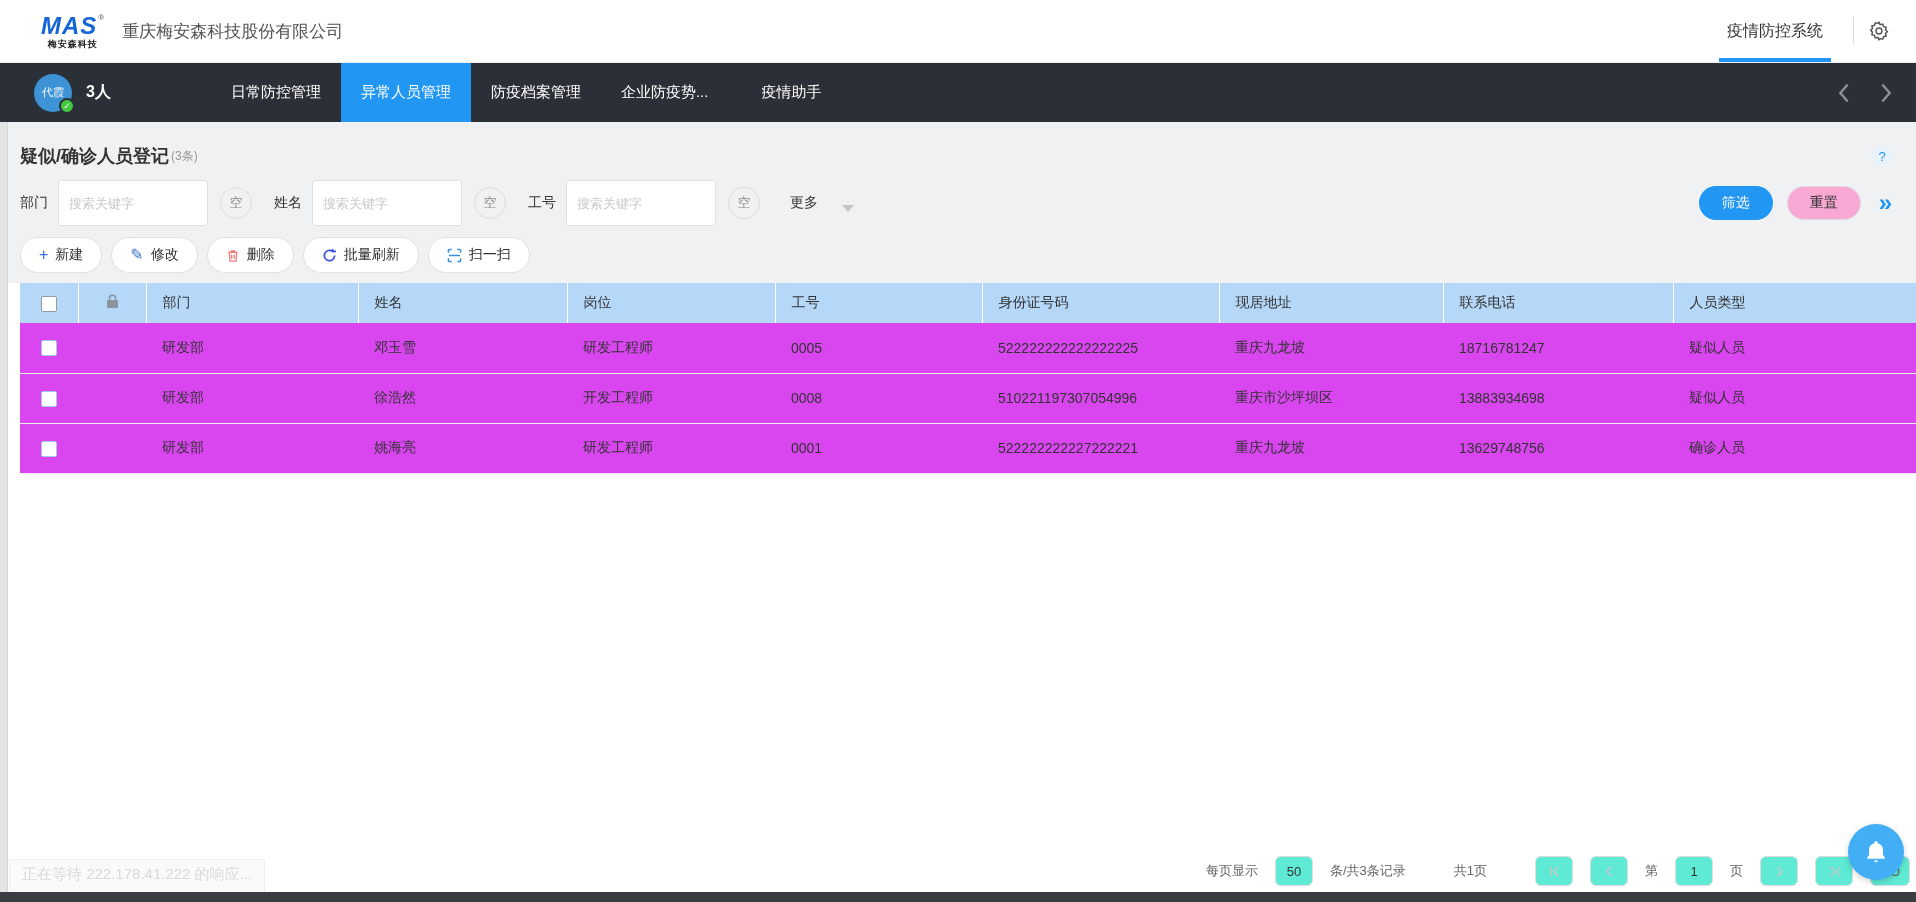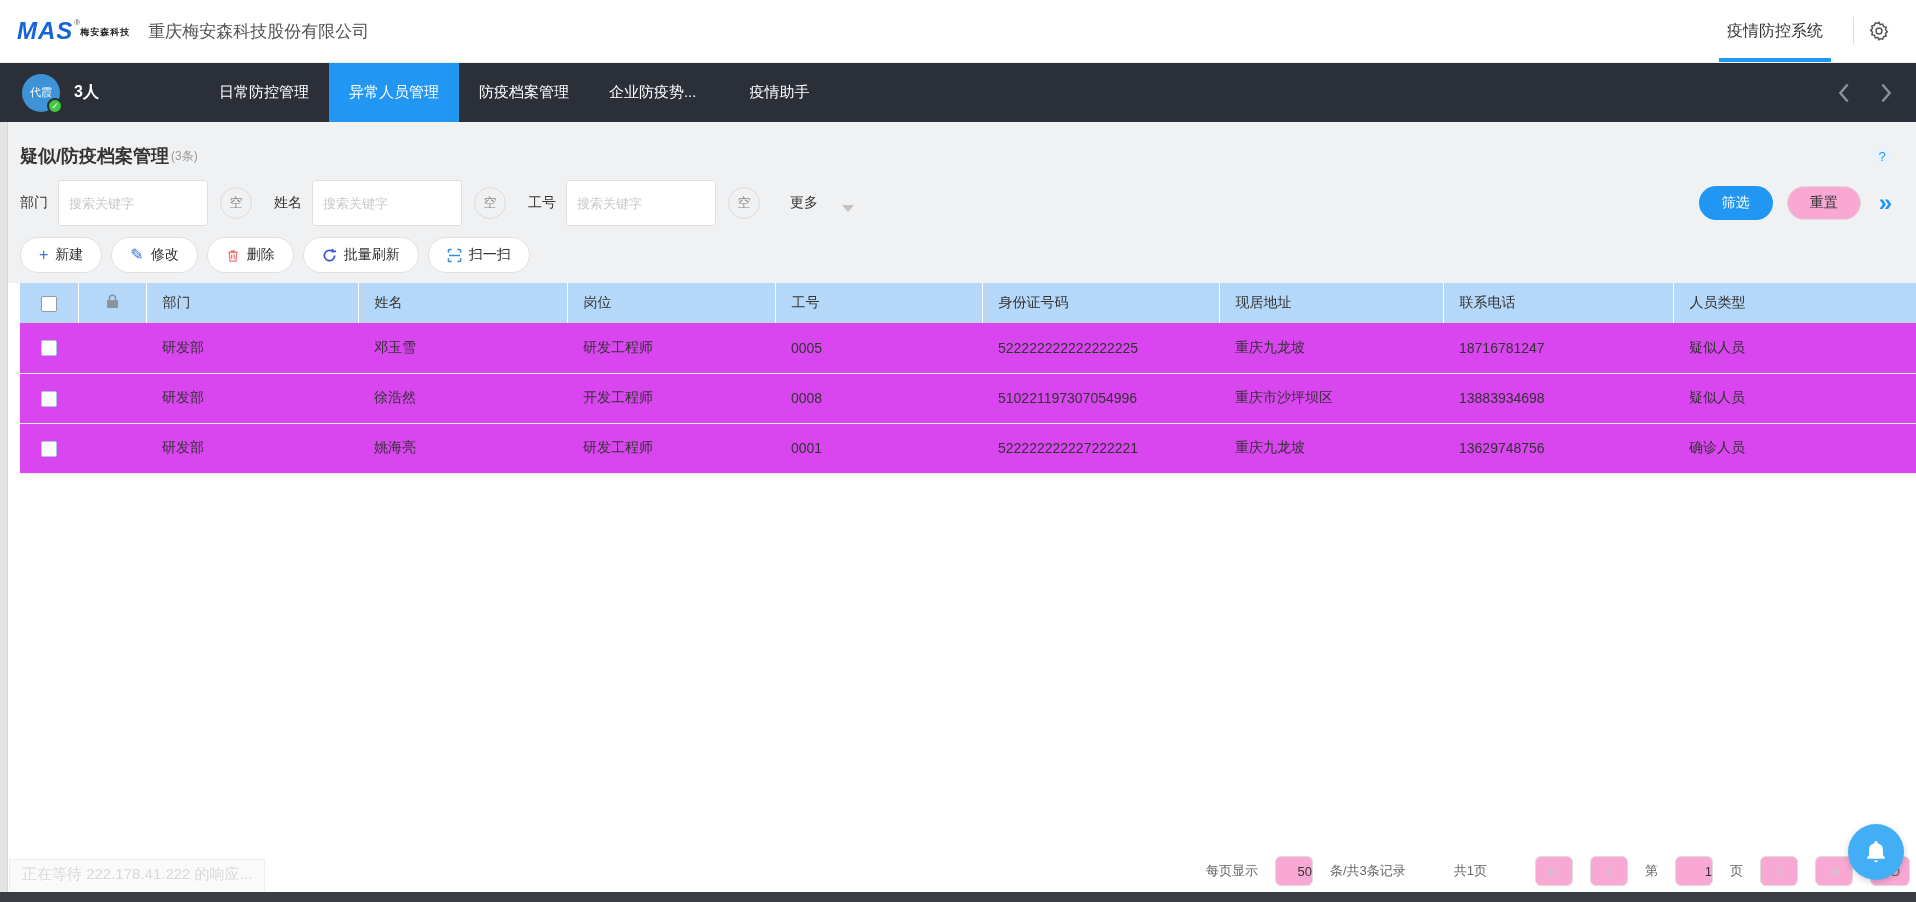--- a/index.html
+++ b/index.html
@@ -1,34 +1,34 @@
 <!DOCTYPE html>
 <html><head>
 <meta charset="utf-8">
 <style>
   * { margin:0; padding:0; box-sizing:border-box; }
   html,body { width:1916px; height:902px; overflow:hidden; }
   body { font-family:"Liberation Sans","DejaVu Sans",sans-serif; background:#fff; position:relative; color:#333; }
 
   
   .top-header { height:63px; background:#fff; border-bottom:1px solid #ececec; display:flex; align-items:center; position:relative; }
-  .logo { margin-left:17px; display:flex; flex-direction:row; align-items:center; line-height:1; }
+  .logo { margin-left:41px; display:flex; flex-direction:column; align-items:center; line-height:1; }
   .logo-top { display:flex; align-items:flex-start; }
   .logo-mas { color:#1565d8; font-size:24px; font-weight:bold; font-style:italic; letter-spacing:1px; }
   .logo-reg { font-size:8px; color:#555; margin-left:1px; }
   .logo-sub { font-size:9px; color:#222; font-weight:bold; letter-spacing:1px; margin-top:2px; }
   .company { margin-left:18px; font-size:17px; color:#545454; }
   .header-right { position:absolute; right:0; top:0; height:100%; display:flex; align-items:center; }
   .sys-tab { position:relative; height:100%; display:flex; align-items:center; padding:0 16px; font-size:16px; color:#333; cursor:pointer; }
   .sys-tab .tab-underline { position:absolute; left:8px; right:8px; bottom:0; height:4px; background:#2196f3; }
   .vdiv { width:1px; height:28px; background:#ddd; margin:0 14px; }
   .gear-wrap { margin-right:26px; display:flex; align-items:center; cursor:pointer; }
 
   
-  .navbar { height:59px; background:#2b2f38; display:flex; align-items:center; position:relative; }
+  .navbar { height:59px; background:#2b2f38; display:flex; align-items:center; position:relative;padding-left:12px; }
   .user-block { display:flex; align-items:center; margin-left:22px; }
   .avatar { position:relative; width:38px; height:38px; border-radius:50%; background:#3d93d6; color:#fff; font-size:11px; display:flex; align-items:center; justify-content:center; }
   .avatar-badge { position:absolute; right:-3px; bottom:-2px; width:16px; height:16px; border-radius:50%; background:#43c93e; border:2px solid #2b2f38; color:#fff; font-size:9px; line-height:12px; text-align:center; }
   .user-count { color:#fff; font-size:16px; font-weight:bold; margin-left:14px; }
   .nav-tabs { display:flex; height:100%; margin-left:100px; }
   .nav-tab { height:100%; padding:0 20px; min-width:126px; display:flex; align-items:center; justify-content:center; color:#fff; font-size:15px; cursor:pointer; white-space:nowrap; }
   .nav-tab.active { background:#2196f3; }
   .nav-arrows { position:absolute; right:22px; top:0; height:100%; display:flex; align-items:center; gap:26px; }
   .nav-arrow { cursor:pointer; display:flex; }
 
@@ -65,21 +65,21 @@
   table.grid { border-collapse:collapse; table-layout:fixed; width:calc(100% - 12px); margin-left:12px; }
   .grid th { background:#b5d7f8; height:40px; font-size:14px; font-weight:normal; color:#333; text-align:left; padding:0 16px; border-right:1px solid #fff; }
   .grid th:last-child { border-right:none; }
   .grid th.c-center, .grid td.c-center { text-align:center; padding:0; }
   .grid td { height:50px; font-size:14px; color:#333; padding:0 16px; border-bottom:1px solid #ebebeb; background:#d946ef; }
   .chk { width:16px; height:16px; border:1px solid #a9c6e2; border-radius:2px; background:#fff; display:inline-block; vertical-align:middle; cursor:pointer; }
   .chk.head { border-color:#8f9aa5; }
 
   
   .pagination { position:absolute; right:6px; bottom:6px; display:flex; align-items:center; gap:17px; font-size:13px; color:#666; }
-  .pg-box { height:30px; min-width:38px; border:1px solid #dcdcdc; border-radius:6px; background:#f9a8d4; display:flex; align-items:center; justify-content:center; font-size:13px; color:#333; text-align:right; font-family:inherit; }
+  .pg-box { height:30px; min-width:38px; border:1px solid #dcdcdc; border-radius:6px; background:#5eead4; display:flex; align-items:center; justify-content:center; font-size:13px; color:#333; text-align:center; font-family:inherit; }
   .pg-btn { width:36px; cursor:pointer; color:#c9c9c9; }
   .pg-input { width:38px; outline:none; }
   .pg-gap { width:14px; }
   .pg-text { white-space:nowrap; }
 
   .fab-bell { position:absolute; right:12px; bottom:12px; width:56px; height:56px; border-radius:50%; background:#41aef5; display:flex; align-items:center; justify-content:center; cursor:pointer; box-shadow:0 2px 6px rgba(0,0,0,.18); z-index:5; }
 
   .status-tip { position:absolute; left:9px; bottom:0; background:#fafafa; border:1px solid #eee; border-bottom:none; padding:5px 12px 8px; font-size:15px; color:#d9d9d9; white-space:nowrap; z-index:4; }
 
   .bottom-strip { position:absolute; left:0; right:0; bottom:0; height:10px; background:#3a3d42; }
@@ -147,21 +147,21 @@
           <polyline points="3,2 9,9 3,16"></polyline>
         </svg>
     </span>
   </div>
 </nav>
 
 <main class="content">
   <div class="left-strip"></div>
 
   <div class="page-head">
-    <span class="page-title">疑似/防疫档案管理</span>
+    <span class="page-title">疑似/确诊人员登记</span>
     <span class="page-count">(3条)</span>
     <span class="help-circle">?</span>
   </div>
 
   <div class="filter-row">
     <span class="f-label">部门</span>
     <input class="f-input" placeholder="搜索关键字" style="">
     <button class="empty-btn">空</button>
 
     <span class="f-label">姓名</span>

